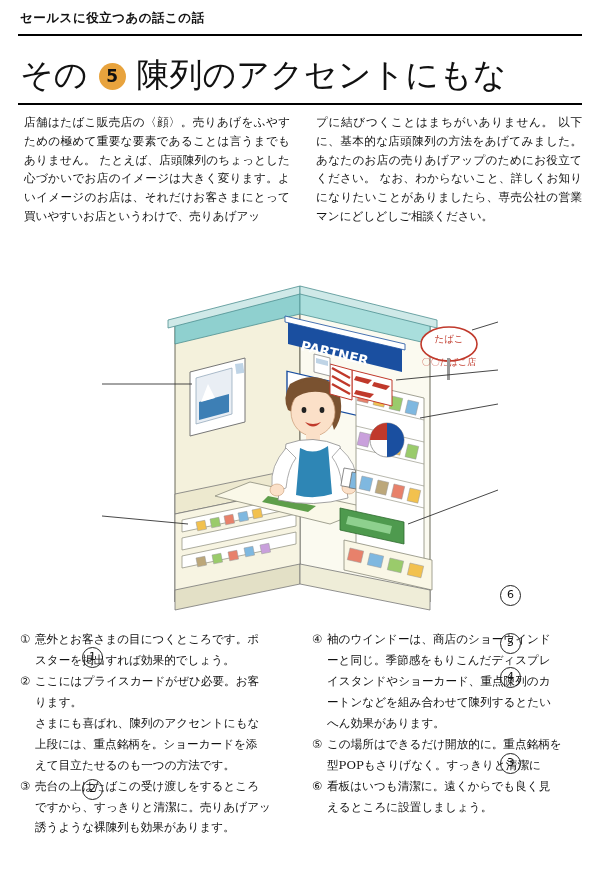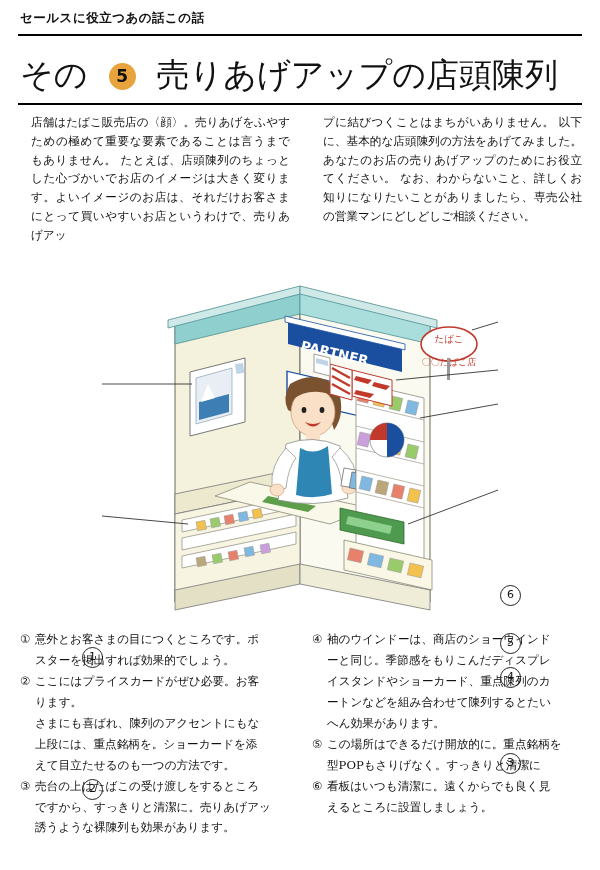--- a/index.html
+++ b/index.html
@@ -43,21 +43,21 @@
 
   
   .title-row {
     position: absolute;
     left: 20px;
     top: 48px;
     width: 562px;
     height: 52px;
     display: flex;
     align-items: center;
-    gap: 18px;
+    gap: 8px;
   }
   .title-text {
     font-family: "DejaVu Serif", serif;
     font-size: 33px;
     font-weight: normal;
     letter-spacing: 0px;
     color: #111;
     line-height: 1;
     white-space: nowrap;
   }
@@ -97,21 +97,21 @@
   }
   .intro .col {
     width: 270px;
     font-family: "DejaVu Serif", serif;
     font-size: 11.6px;
     line-height: 1.62;
     color: #111;
     text-align: justify;
   }
   .intro p {
-    margin: 0 0 0 11px;
+    margin: 0 0 0 4px;
   }
 
   
   .figure {
     position: absolute;
     left: 0;
     top: 272px;
     width: 600px;
     height: 355px;
   }
@@ -166,21 +166,21 @@
 <body>
 
 <div class="page">
 
   <div class="kicker">セールスに役立つあの話この話</div>
   <div class="header-rule"></div>
 
   <div class="title-row">
     <span class="title-text">その</span>
     <span class="title-badge">5</span>
-    <span class="title-text">売りあげアップの店頭陳列</span>
+    <span class="title-text">陳列のアクセントにもな</span>
   </div>
   <div class="title-underline"></div>
 
   <div class="intro">
     <div class="col">
       <p>店舗はたばこ販売店の〈顔〉。売りあげをふやすための極めて重要な要素であることは言うまでもありません。
 たとえば、店頭陳列のちょっとした心づかいでお店のイメージは大きく変ります。よいイメージのお店は、それだけお客さまにとって買いやすいお店というわけで、売りあげアッ</p>
     </div>
     <div class="col">
       <p>プに結びつくことはまちがいありません。

